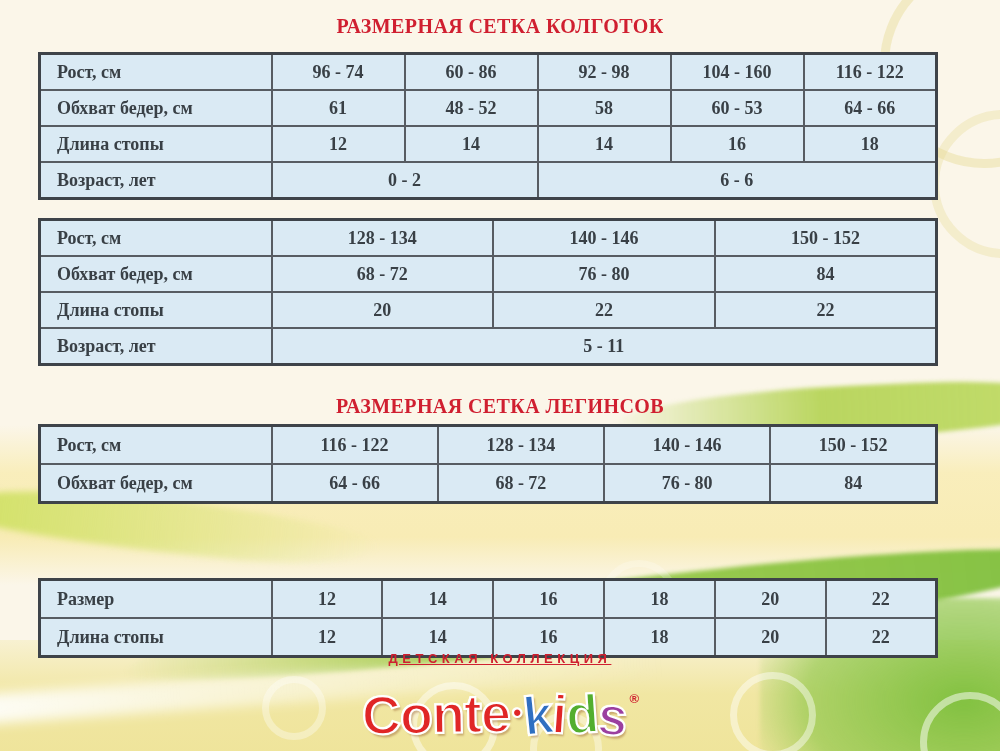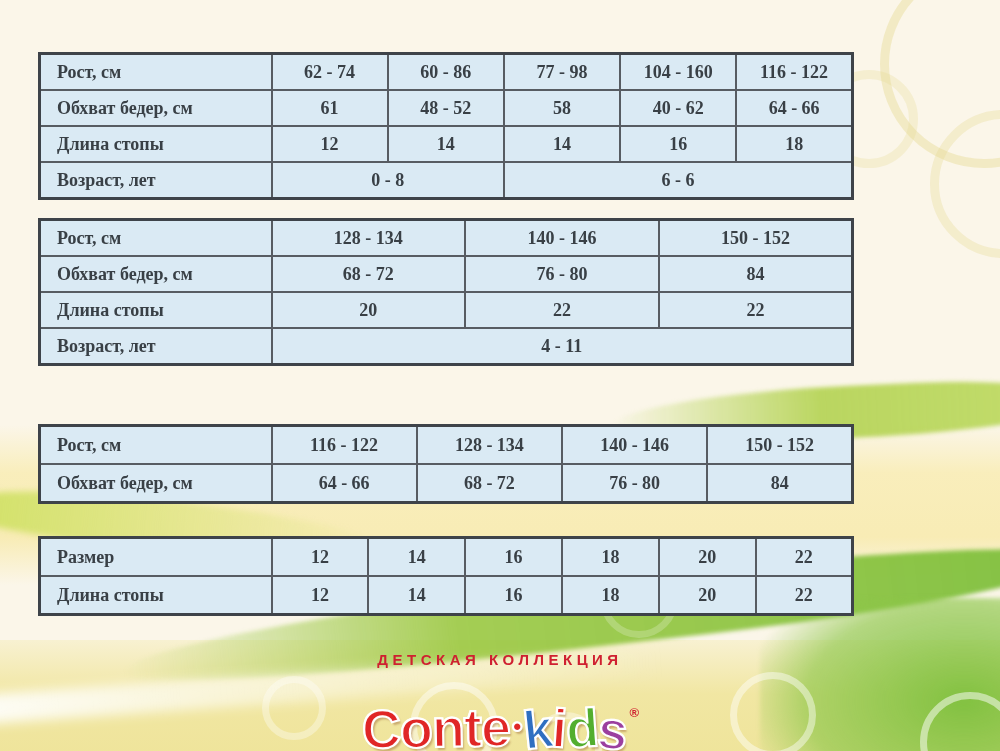--- a/index.html
+++ b/index.html
@@ -70,21 +70,21 @@
     letter-spacing:.4px;
     z-index:3;
   }
   .t-tights{top:15px;}
   .t-leggings{top:395px;}
   .t-socks{top:533px;}
 
   
   table.size{
     position:absolute;left:38px;
-    width:816px;
+    width:900px;
     border-collapse:collapse;
     table-layout:fixed;
     z-index:3;
     background:#daeaf4;
     border:3px solid #3e4349;
   }
   table.size td{
     border:2px solid #575c62;
     background:#daeaf4;
     color:#394046;
@@ -93,37 +93,38 @@
     text-align:center;
     vertical-align:middle;
     padding:0;
     overflow:hidden;
     white-space:nowrap;
   }
   table.size td.lbl{text-align:left;padding-left:16px;}
   .tbl-tights-small{top:52px;}
   .tbl-tights-big{top:218px;}
   .tbl-leggings{top:424px;}
-  .tbl-socks{top:536px;}
+  .tbl-socks{top:578px;}
   .rows38 td{height:34px;}
   .rows40 td{height:36px;}
 
   
   .logo{
     position:absolute;left:0;top:651px;width:100%;
     text-align:center;z-index:4;
     font-family:"Liberation Sans","DejaVu Sans",sans-serif;
   }
   .logo-tagline{
     color:#cf2030;
-    font-size:15px;
+    font-size:13px;
     font-weight:700;
     letter-spacing:4.5px;
     text-transform:uppercase;
-    margin-bottom:16px;
+    margin-bottom:4px;
+    text-decoration:underline;
   }
   .logo-main{
     font-weight:700;
     font-size:54px;
     line-height:58px;
     letter-spacing:-1px;
     -webkit-text-stroke:2.2px #ffffff;
     text-shadow:2px 3px 2px rgba(130,60,20,.35), -1px -1px 0 rgba(255,255,255,.8);
     white-space:nowrap;
   }
@@ -151,58 +152,60 @@
   <div class="bg-layer band-green-bottom"></div>
   <div class="bg-layer blob-green-br"></div>
   <div class="bg-layer streak-white"></div>
   <div class="bg-layer wring w1"></div>
   <div class="bg-layer wring w2"></div>
   <div class="bg-layer wring w3"></div>
   <div class="bg-layer wring w4"></div>
   <div class="bg-layer wring w5"></div>
   <div class="bg-layer wring w6"></div>
 
+  <div class="sheet-title t-tights">РАЗМЕРНАЯ СЕТКА КОЛГОТОК</div>
+  <div class="sheet-title t-leggings">РАЗМЕРНАЯ СЕТКА ЛЕГИНСОВ</div>
 
   <table class="size tbl-tights-small rows38">
     <colgroup>
         <col style="width:232px">
         <col>
         <col>
         <col>
         <col>
         <col>
       </colgroup>
     <tbody>
       <tr>
         <td class="lbl">Рост, см</td>
-        <td>62 - 74</td>
+        <td>96 - 74</td>
         <td>60 - 86</td>
-        <td>77 - 98</td>
+        <td>92 - 98</td>
         <td>104 - 160</td>
         <td>116 - 122</td>
       </tr>
       <tr>
         <td class="lbl">Обхват бедер, см</td>
         <td>61</td>
         <td>48 - 52</td>
         <td>58</td>
-        <td>40 - 62</td>
+        <td>60 - 53</td>
         <td>64 - 66</td>
       </tr>
       <tr>
         <td class="lbl">Длина стопы</td>
         <td>12</td>
         <td>14</td>
         <td>14</td>
         <td>16</td>
         <td>18</td>
       </tr>
       <tr>
         <td class="lbl">Возраст, лет</td>
-        <td colspan="2">0 - 8</td>
+        <td colspan="2">0 - 2</td>
         <td colspan="3">6 - 6</td>
       </tr>
     </tbody>
   </table>
 
   <table class="size tbl-tights-big rows38">
     <colgroup>
         <col style="width:232px">
         <col>
         <col>
@@ -222,21 +225,21 @@
         <td>84</td>
       </tr>
       <tr>
         <td class="lbl">Длина стопы</td>
         <td>20</td>
         <td>22</td>
         <td>22</td>
       </tr>
       <tr>
         <td class="lbl">Возраст, лет</td>
-        <td colspan="3">4 - 11</td>
+        <td colspan="3">5 - 11</td>
       </tr>
     </tbody>
   </table>
 
   <table class="size tbl-leggings rows40">
     <colgroup>
         <col style="width:232px">
         <col>
         <col>
         <col>

